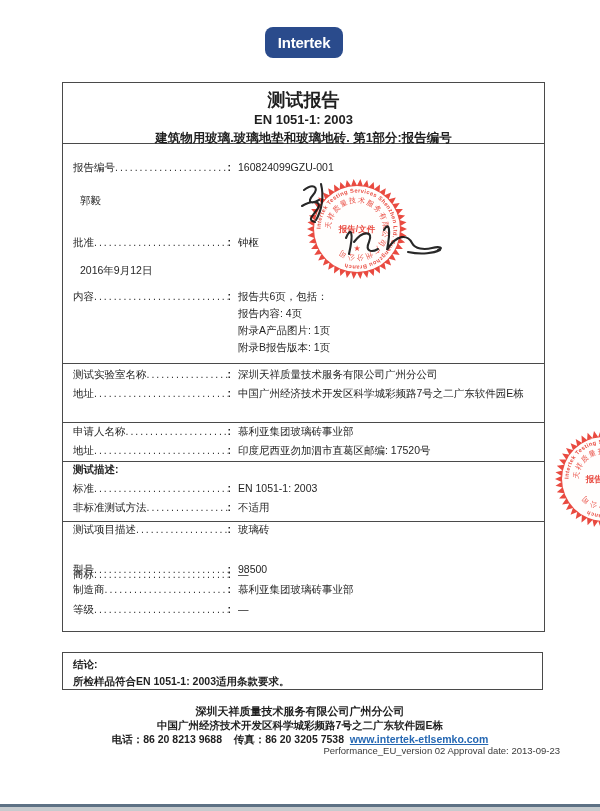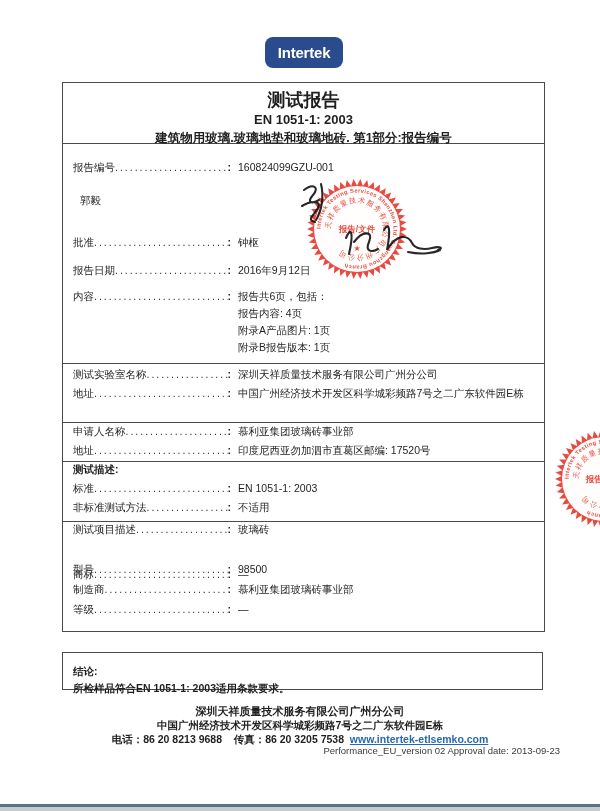--- a/index.html
+++ b/index.html
@@ -8,21 +8,21 @@
     background:#ffffff; font-family:"Liberation Sans","DejaVu Sans",sans-serif;
     color:#1f1f1f;
   }
   
   .scan-line{position:absolute;left:0;top:804px;width:600px;height:3px;background:#5d7184;}
   .scan-grey{position:absolute;left:0;top:807px;width:600px;height:4px;background:#c6cbce;}
   
   .logo{
     position:absolute;left:265px;top:27px;width:78px;height:31px;
     background:#2a4b8c;border-radius:8px;display:flex;align-items:center;justify-content:center;
-    color:#ffffff;font-weight:bold;font-size:15px;letter-spacing:-0.2px;margin-top:10px;
+    color:#ffffff;font-weight:bold;font-size:15px;letter-spacing:-0.2px;
   }
   
   .rpt-table{
     position:absolute;left:62px;top:82px;width:481px;height:548px;
     border:1px solid #4a4a4a;background:transparent;
   }
   .divider{position:absolute;left:0;right:0;height:0;border-top:1px solid #4a4a4a;}
   .rpt-head{position:absolute;left:0;top:8px;width:100%;text-align:center;font-weight:bold;}
   .rpt-head .t1{font-size:18px;line-height:19px;}
   .rpt-head .t2{font-size:13px;line-height:19px;}
@@ -33,21 +33,21 @@
   .lead::after{content:":";font-weight:bold;}
   .lbl{font-weight:normal;white-space:nowrap;flex:none;}
   .dots{flex:1 1 auto;overflow:hidden;white-space:nowrap;color:#2e2e2e;letter-spacing:2px;font-weight:normal;}
   .dots::after{content:"..........................................................................";}
   .val{padding-left:7px;font-weight:normal;white-space:nowrap;}
   .vcol span{display:block;line-height:17px;}
   .plain .lbl{font-weight:bold;}
   
   .conclusion{
     position:absolute;left:62px;top:652px;width:481px;height:38px;
-    border:1px solid #4a4a4a;box-sizing:border-box;padding:10px 10px 0 10px;
+    border:1px solid #4a4a4a;box-sizing:border-box;padding:3px 10px 0 10px;
     font-size:10.5px;font-weight:bold;line-height:17px;
   }
   
   .footer{position:absolute;left:30px;top:704px;width:540px;text-align:center;font-size:11px;line-height:14px;}
   .footer .f1{font-weight:bold;}
   .footer .f2{font-weight:bold;font-size:10.5px;}
   .footer .f3{font-weight:bold;font-size:10.5px;}
   .footer a.site{color:#2668b3;text-decoration:underline;font-weight:bold;}
   .version{position:absolute;right:40px;top:745px;font-size:9.5px;color:#3a3a3a;}
   .sig-svg{position:absolute;left:288px;top:178px;}
@@ -85,24 +85,20 @@
       <span class="val">郭毅</span>
     </div>
     <div class="frow" style="top:153px">
       <span class="lead">
           <span class="lbl">批准</span>
           <span class="dots"></span>
         </span>
       <span class="val">钟枢</span>
     </div>
     <div class="frow" style="top:181px">
-      <span class="lead">
-          <span class="lbl">报告日期</span>
-          <span class="dots"></span>
-        </span>
       <span class="val">2016年9月12日</span>
     </div>
     <div class="frow" style="top:205px">
       <span class="lead">
           <span class="lbl">内容</span>
           <span class="dots"></span>
         </span>
       <span class="val vcol">
         <span>报告共6页，包括：</span>
         <span>报告内容: 4页</span>

